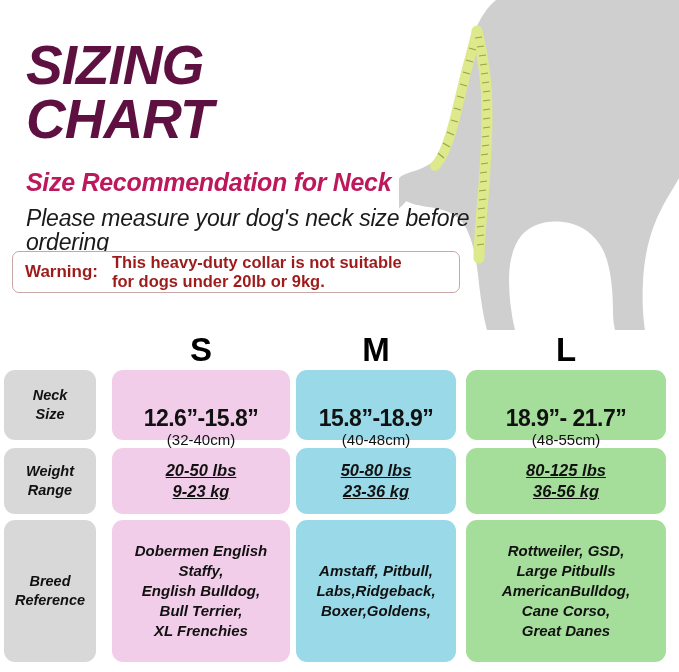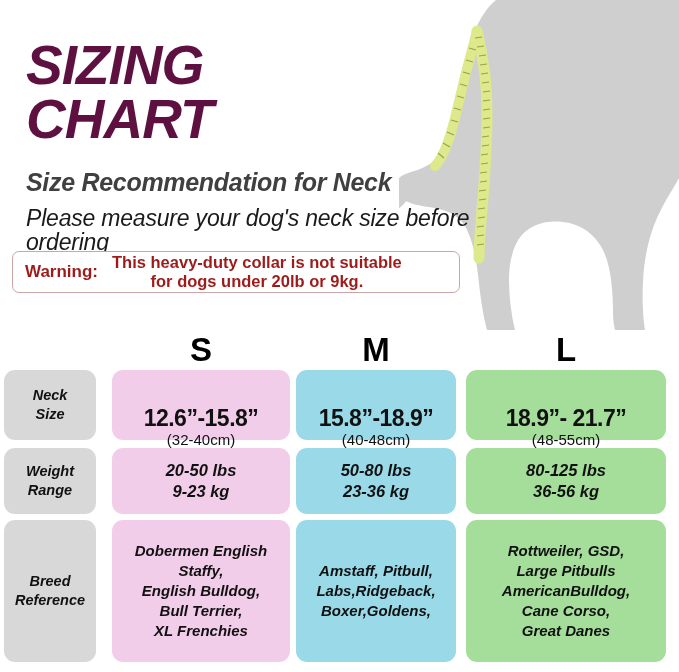--- a/index.html
+++ b/index.html
@@ -38,21 +38,21 @@
     font-style: italic;
     font-weight: bold;
     color: #5e1141;
     font-size: 55px;
     line-height: 54px;
     letter-spacing: -1px;
   }
   #subtitle {
     font-style: italic;
     font-weight: bold;
-    color: #404040;
+    color: #be185d;
     font-size: 25px;
     line-height: 30px;
     margin-top: 21px;
     letter-spacing: -0.3px;
   }
   #measure-note {
     font-style: italic;
     color: #1a1a1a;
     font-size: 23px;
     line-height: 24px;
@@ -67,21 +67,20 @@
     top: 251px;
     width: 448px;
     height: 42px;
     border: 1px solid #c9a7a7;
     border-radius: 7px;
     background: #ffffff;
     box-sizing: border-box;
     display: flex;
     align-items: center;
     z-index: 3;
-    text-align: center;
   }
   #warning-label {
     color: #9e1b1b;
     font-weight: bold;
     font-size: 17px;
     padding-left: 12px;
     white-space: nowrap;
   }
   #warning-text {
     color: #9e1b1b;
@@ -137,20 +136,21 @@
   }
   .neck-sub {
     font-style: normal;
     font-weight: normal;
     font-size: 15px;
     line-height: 18px;
   }
   .weight-line {
     font-size: 16.5px;
     line-height: 21px;
+    text-decoration: underline;
   }
   .breed-line {
     font-size: 15px;
     line-height: 20px;
     padding: 0 4px;
   }
 
   
   .col-label { left: 4px;   width: 92px;  }
   .col-s     { left: 112px; width: 178px; }

